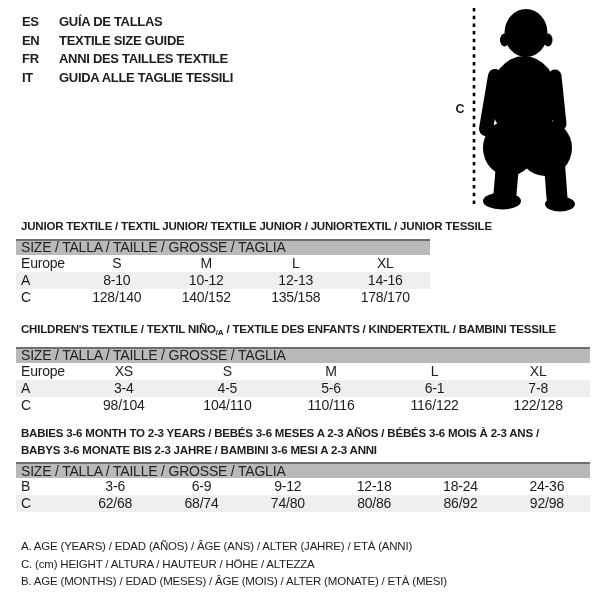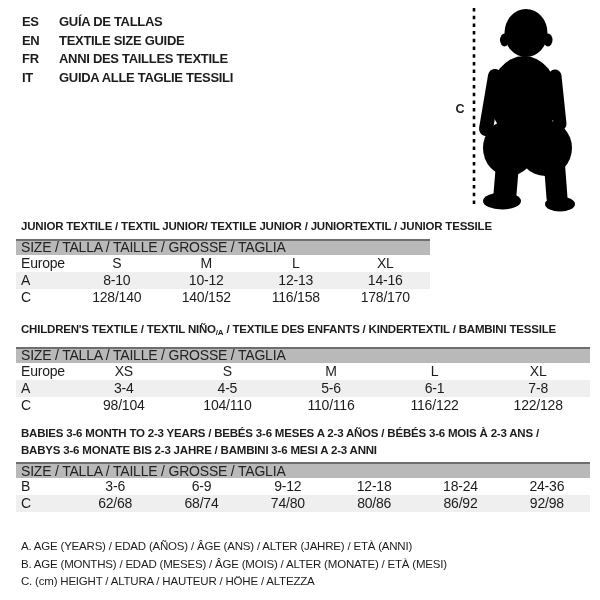--- a/index.html
+++ b/index.html
@@ -118,21 +118,21 @@
               <td class="c0">A</td>
               <td>8-10</td>
               <td>10-12</td>
               <td>12-13</td>
               <td>14-16</td>
             </tr>
             <tr>
               <td class="c0">C</td>
               <td>128/140</td>
               <td>140/152</td>
-              <td>116/158</td>
+              <td>135/158</td>
               <td>178/170</td>
             </tr>
           </tbody>
         </table>
       </div>
   </div>
 
   <div class="size-section" style="left:16px;top:321px;width:574px">
     <div class="section-title">
         <div><span>CHILDREN'S TEXTILE / TEXTIL NIÑO</span><span class="subsc">/A</span><span> / TEXTILE DES ENFANTS / KINDERTEXTIL / BAMBINI TESSILE</span></div>
@@ -222,17 +222,17 @@
               <td>86/92</td>
               <td>92/98</td>
             </tr>
           </tbody>
         </table>
       </div>
   </div>
 
   <div class="notes" id="notes">
       <div>A. AGE (YEARS) / EDAD (AÑOS) / ÂGE (ANS) / ALTER (JAHRE) / ETÀ (ANNI)</div>
+      <div>C. (cm) HEIGHT / ALTURA / HAUTEUR / HÖHE / ALTEZZA</div>
       <div>B. AGE (MONTHS) / EDAD (MESES) / ÂGE (MOIS) / ALTER (MONATE) / ETÀ (MESI)</div>
-      <div>C. (cm) HEIGHT / ALTURA / HAUTEUR / HÖHE / ALTEZZA</div>
     </div>
 
 </div>
 
 </body></html>

